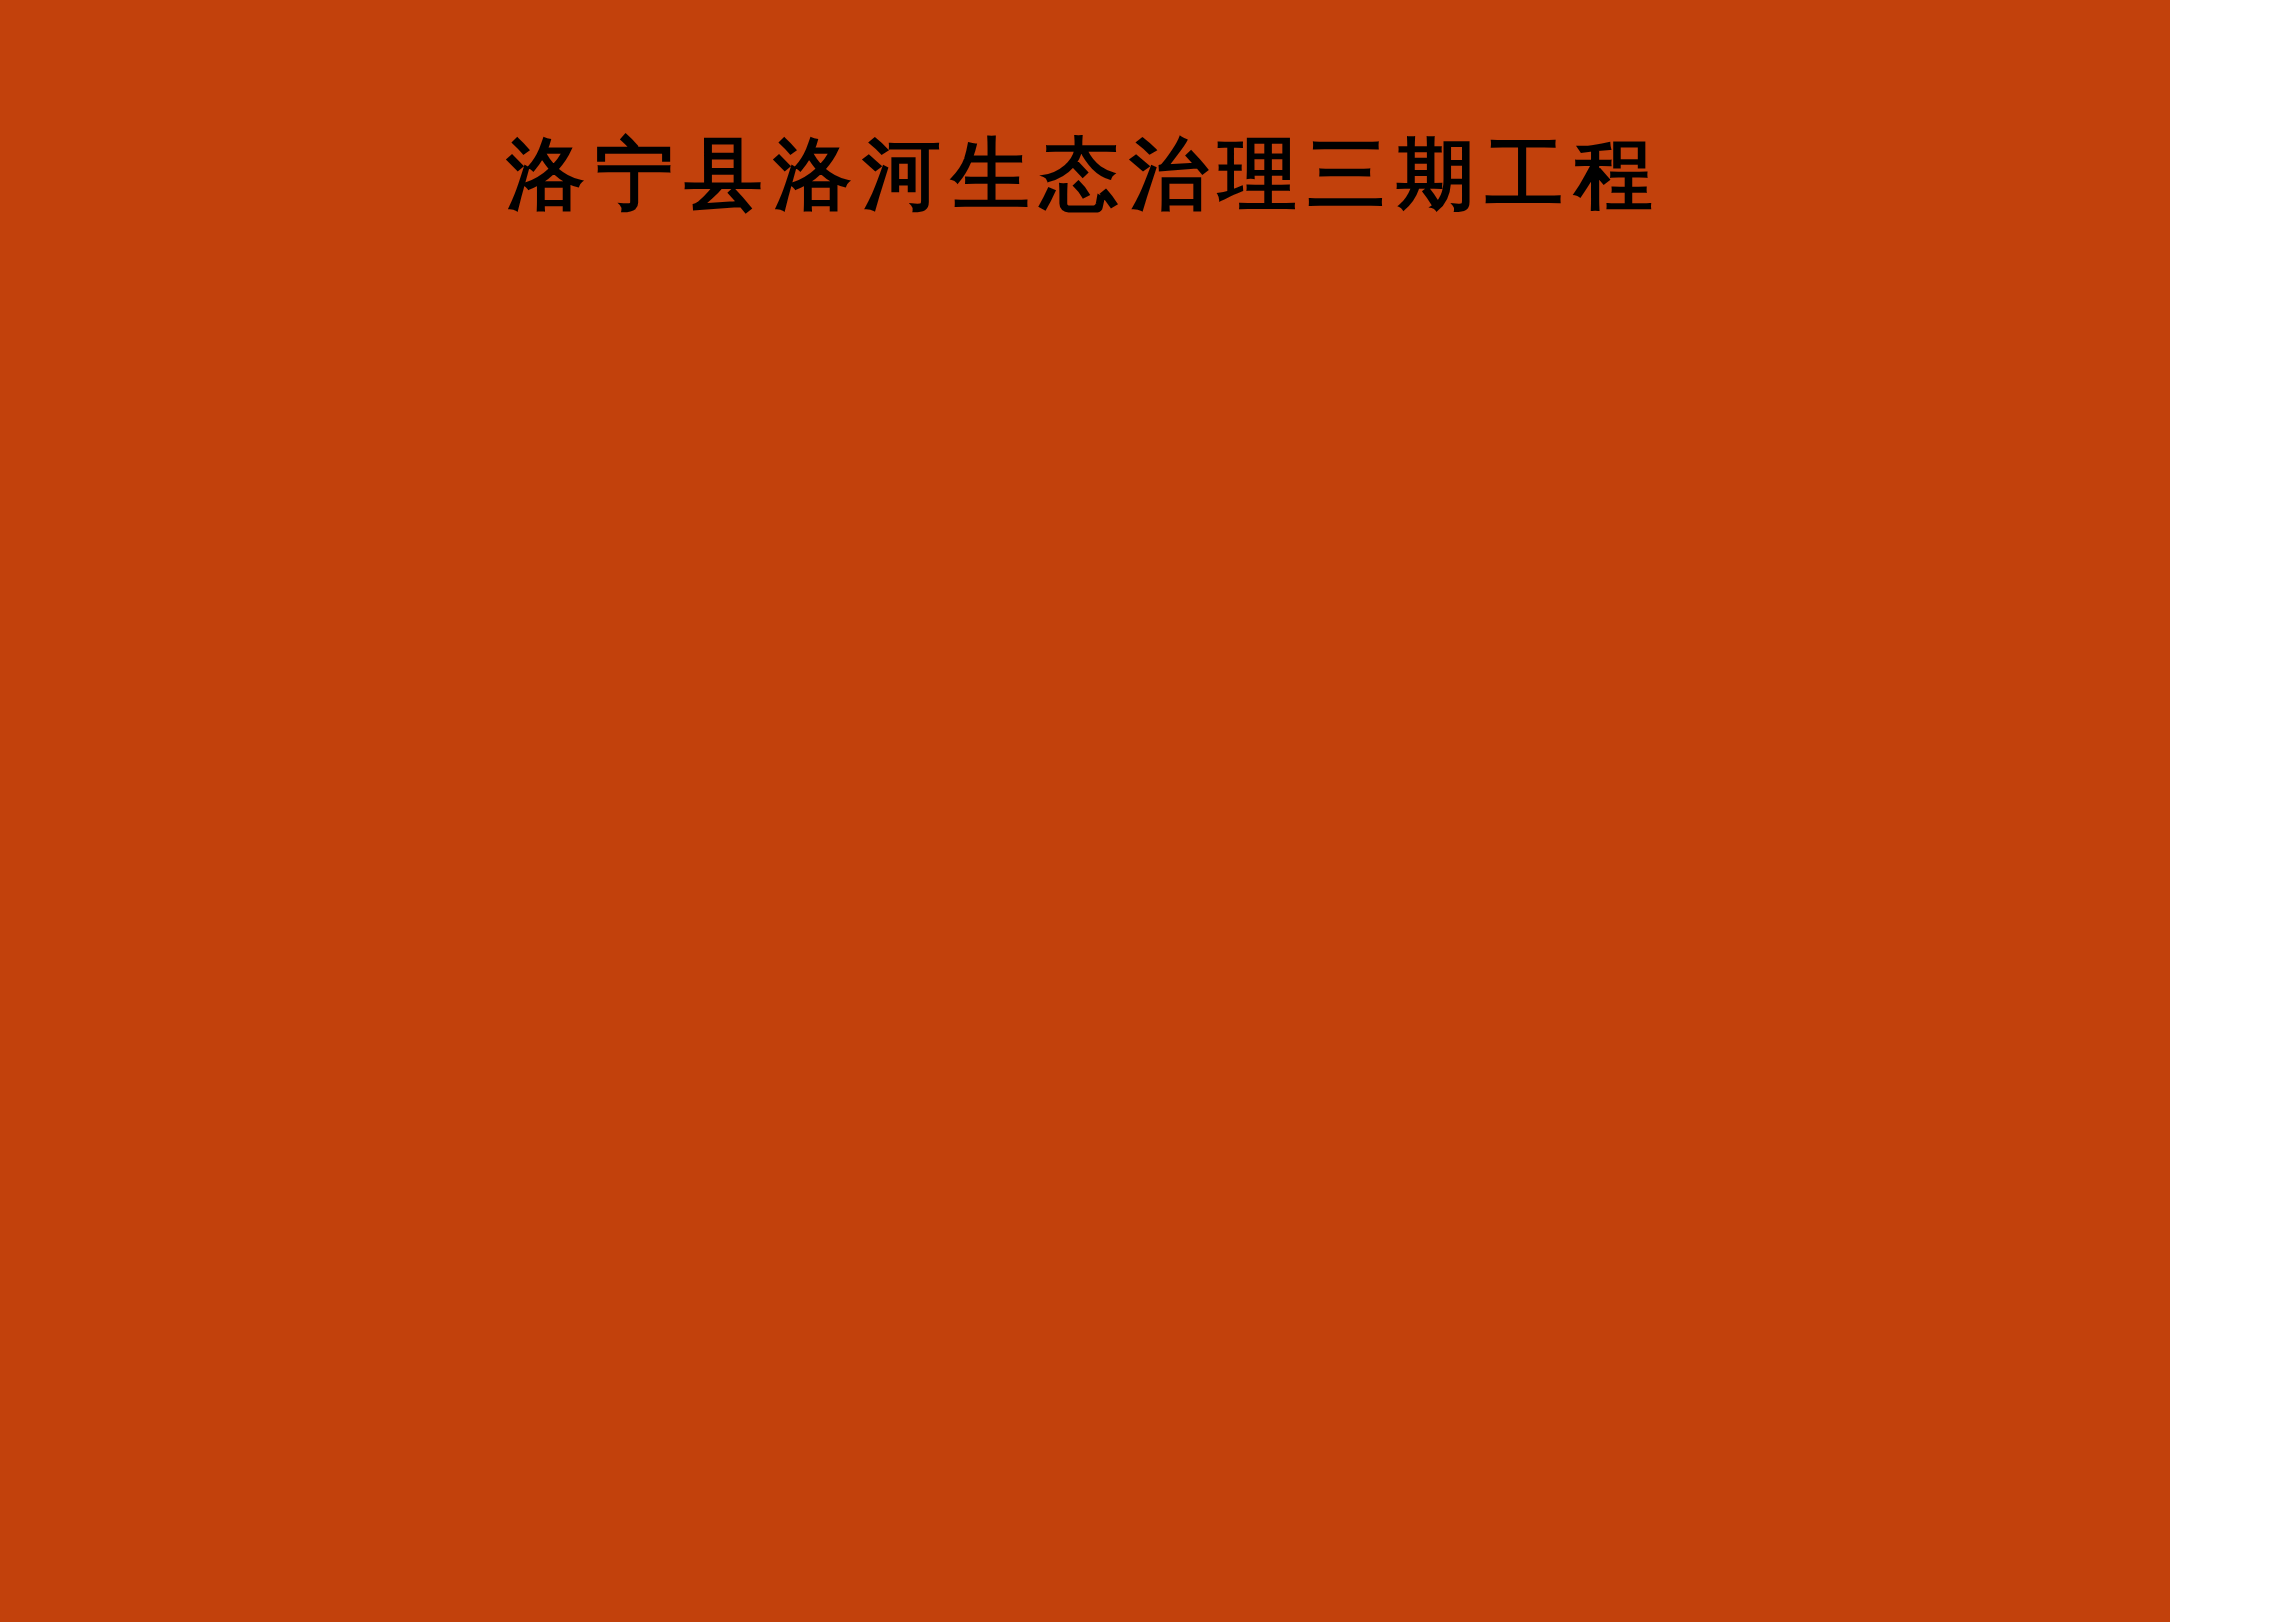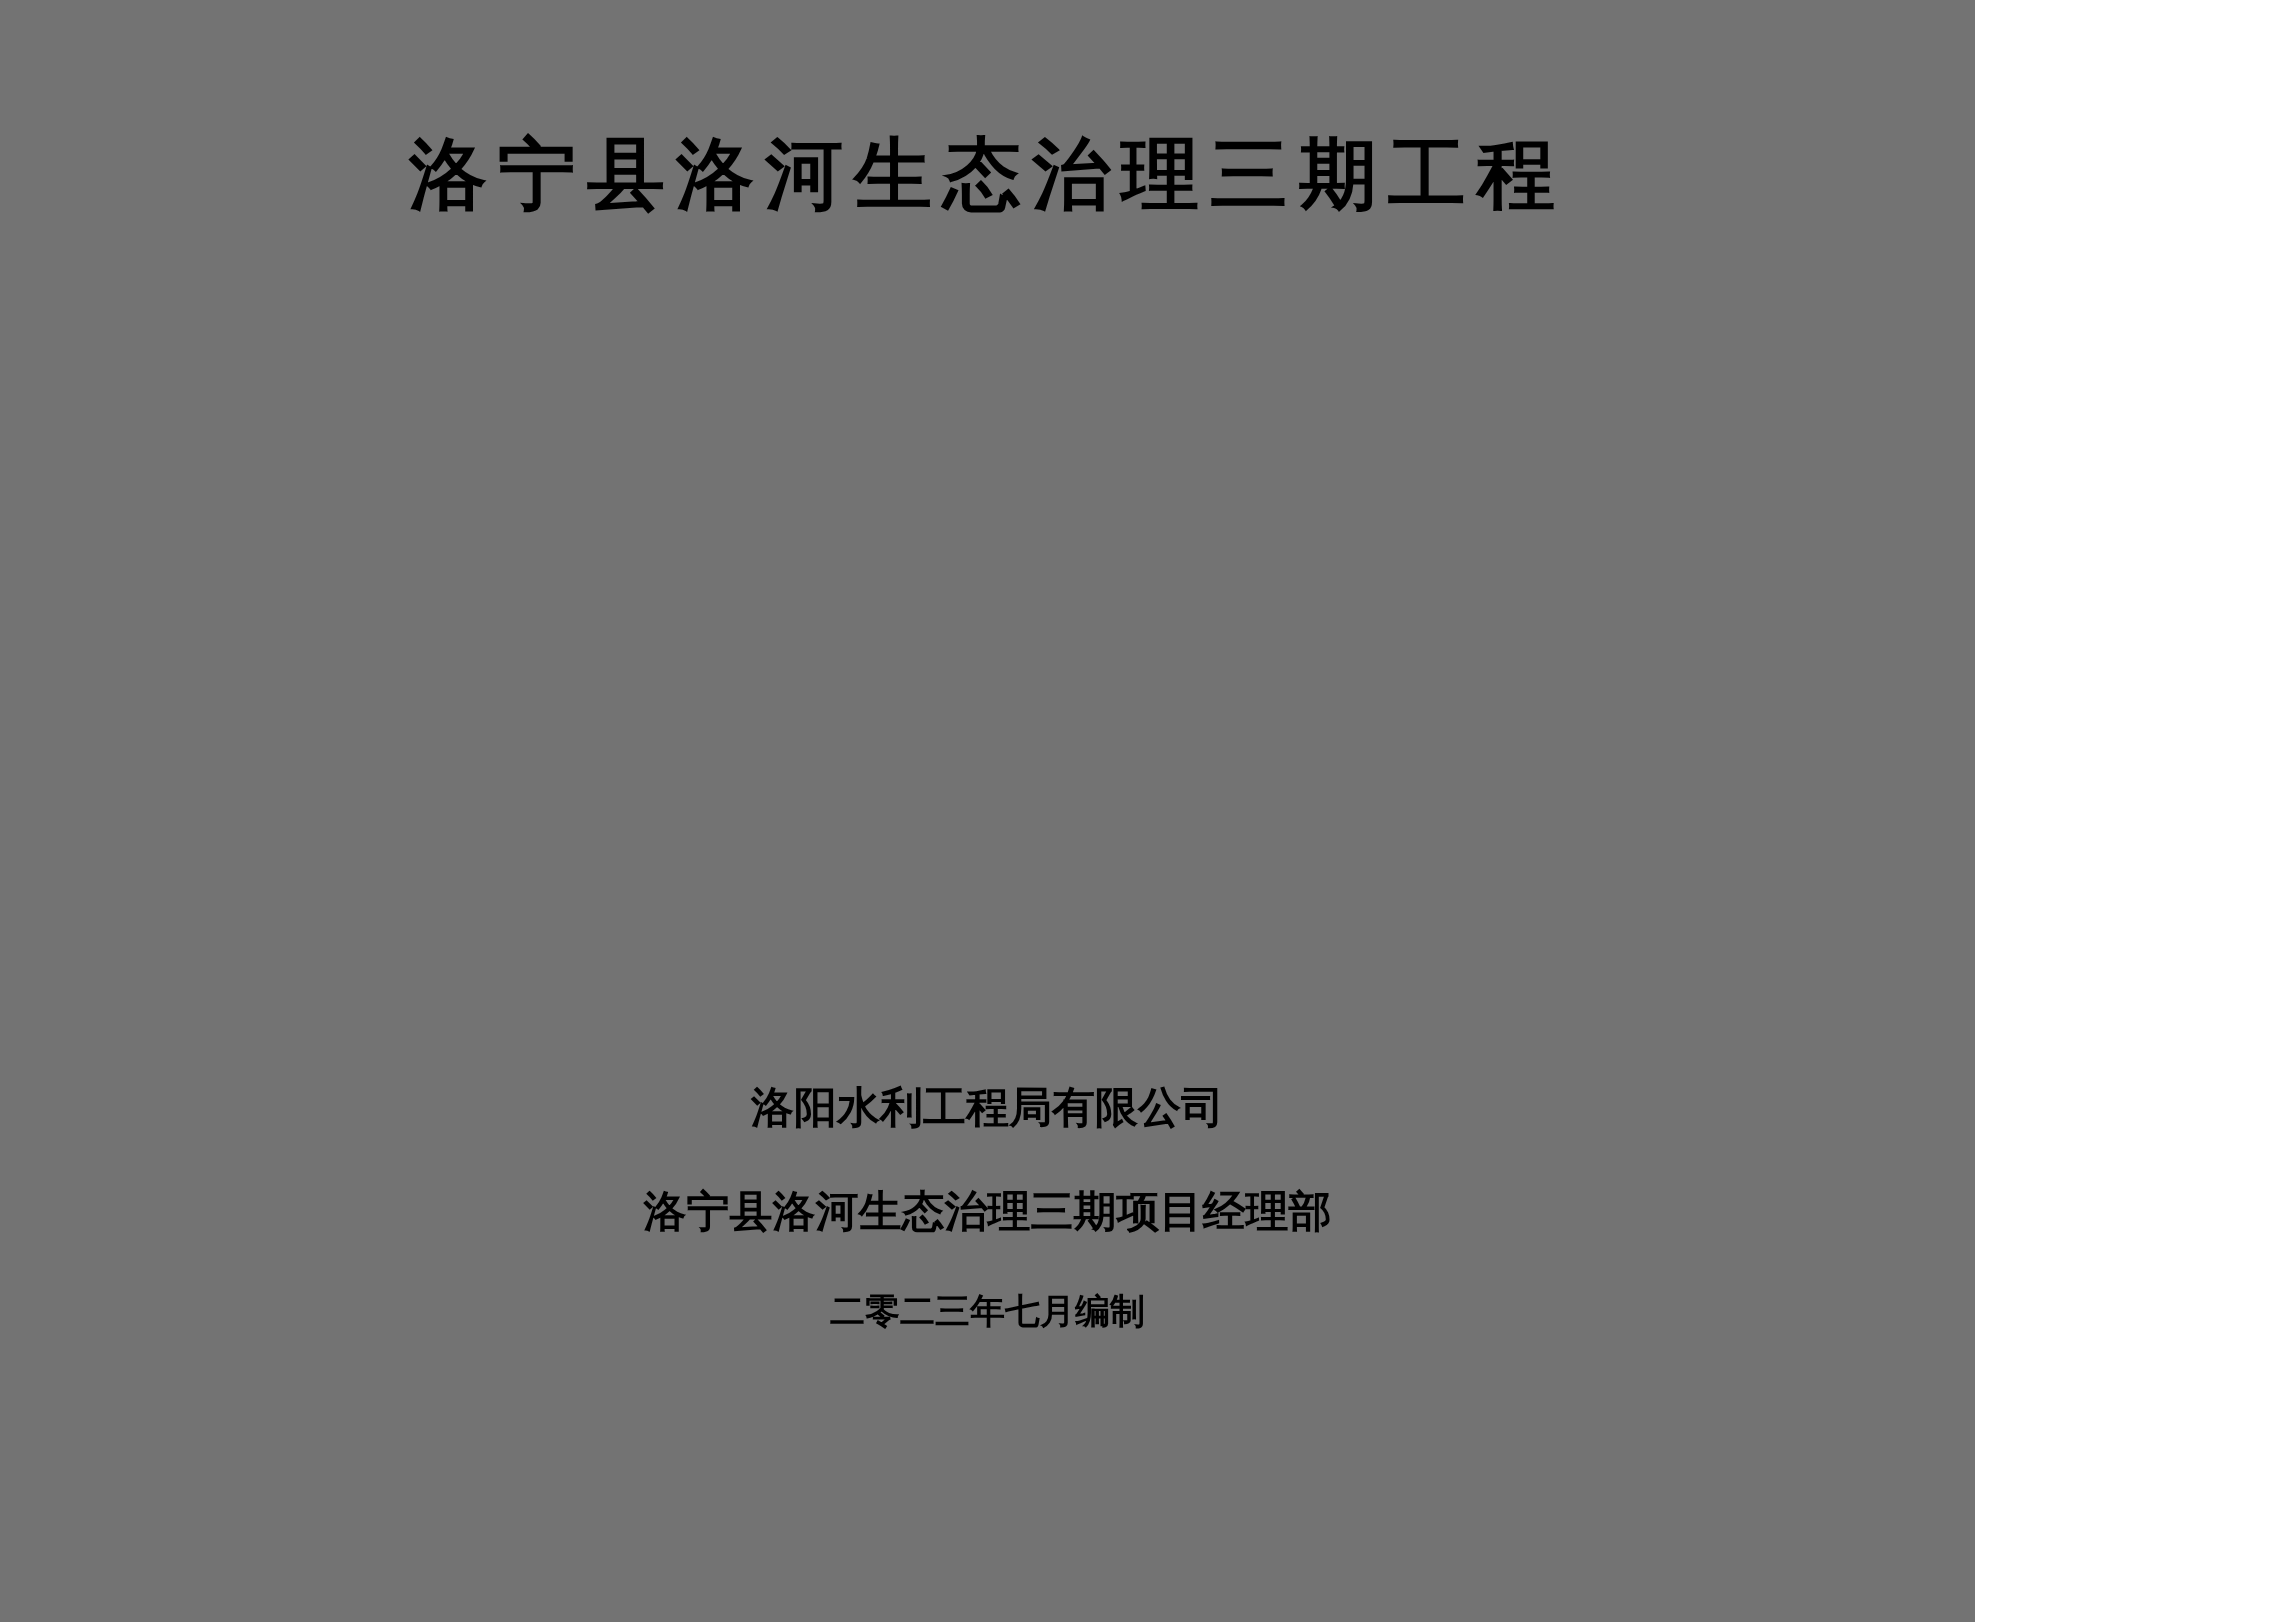--- a/index.html
+++ b/index.html
@@ -5,23 +5,23 @@
   html, body {
     margin: 0;
     padding: 0;
     background: #ffffff;
   }
   body {
     font-family: "DejaVu Sans", "Liberation Sans", sans-serif;
   }
   .page {
     position: relative;
-    width: 1975px;
+    width: 2170px;
     height: 1623px;
-    background: #737373;
+    background: #c2410c;
     box-sizing: border-box;
     overflow: hidden;
   }
   .title-block {
     position: absolute;
     top: 104px;
     left: 0;
     width: 100%;
     text-align: center;
   }
@@ -60,20 +60,15 @@
 </style>
 </head>
 <body>
 
 <div class="page">
 
   <div class="title-block">
     <div class="title-line">洛宁县洛河生态治理三期工程</div>
   </div>
 
-  <div class="footer-block">
-    <div class="org-line">洛阳水利工程局有限公司</div>
-    <div class="org-line">洛宁县洛河生态治理三期项目经理部</div>
-    <div class="date-line">二零二三年七月编制</div>
-  </div>
 
 </div>
 
 
 </body></html>

